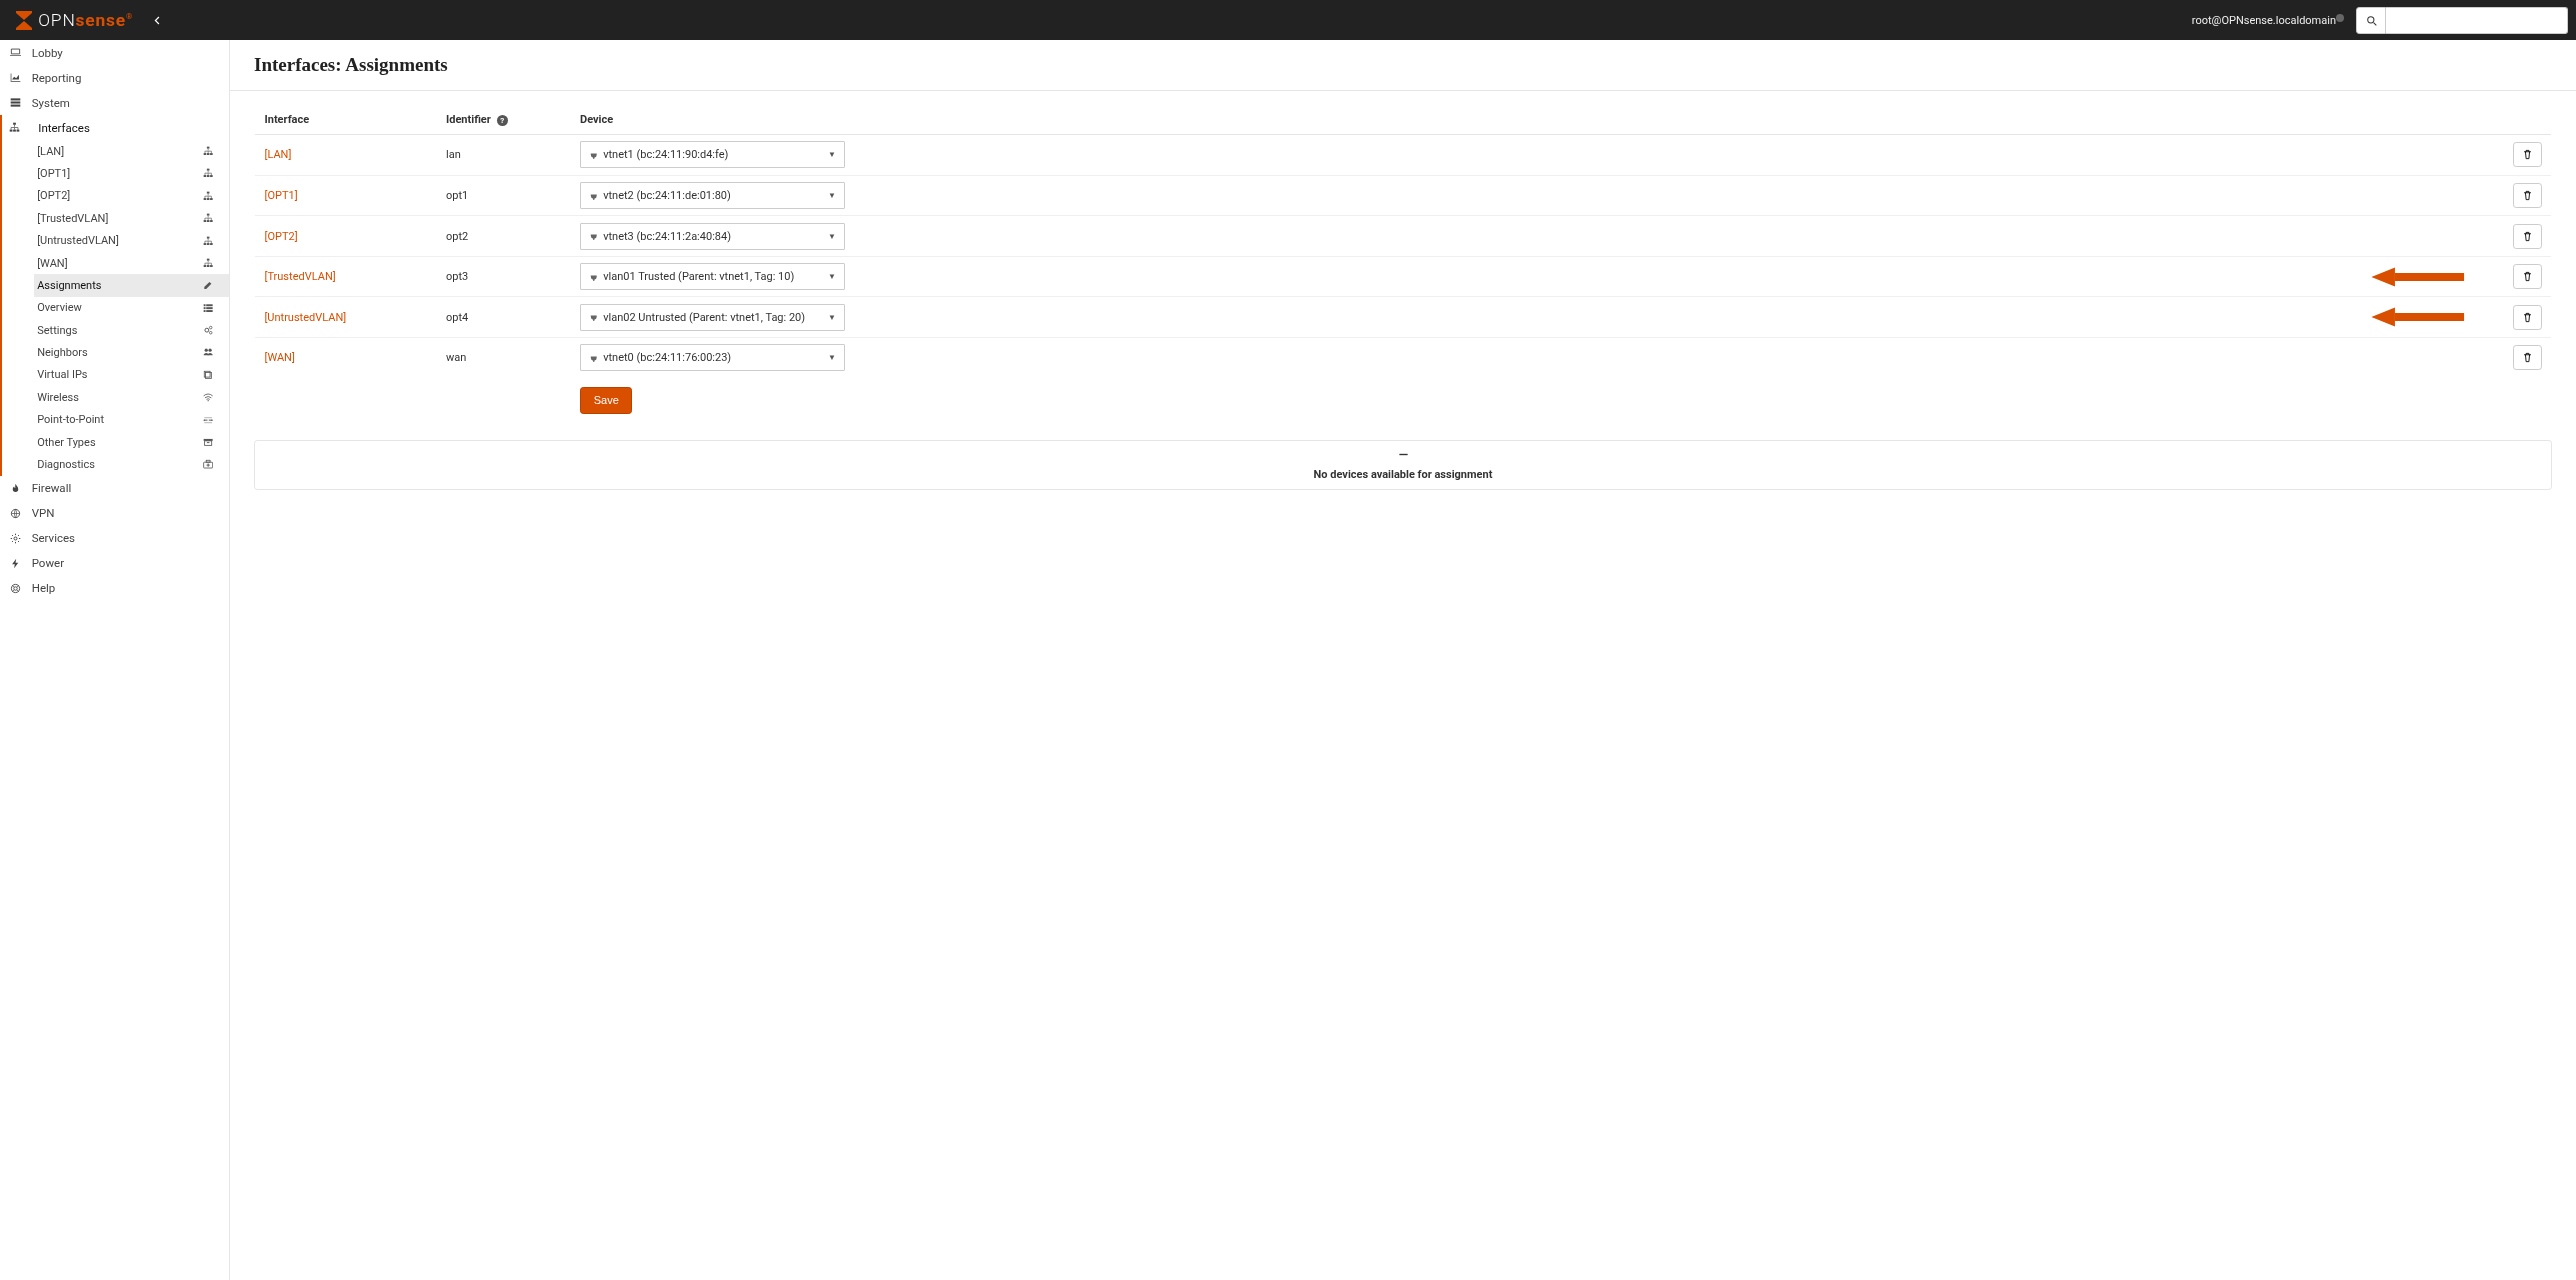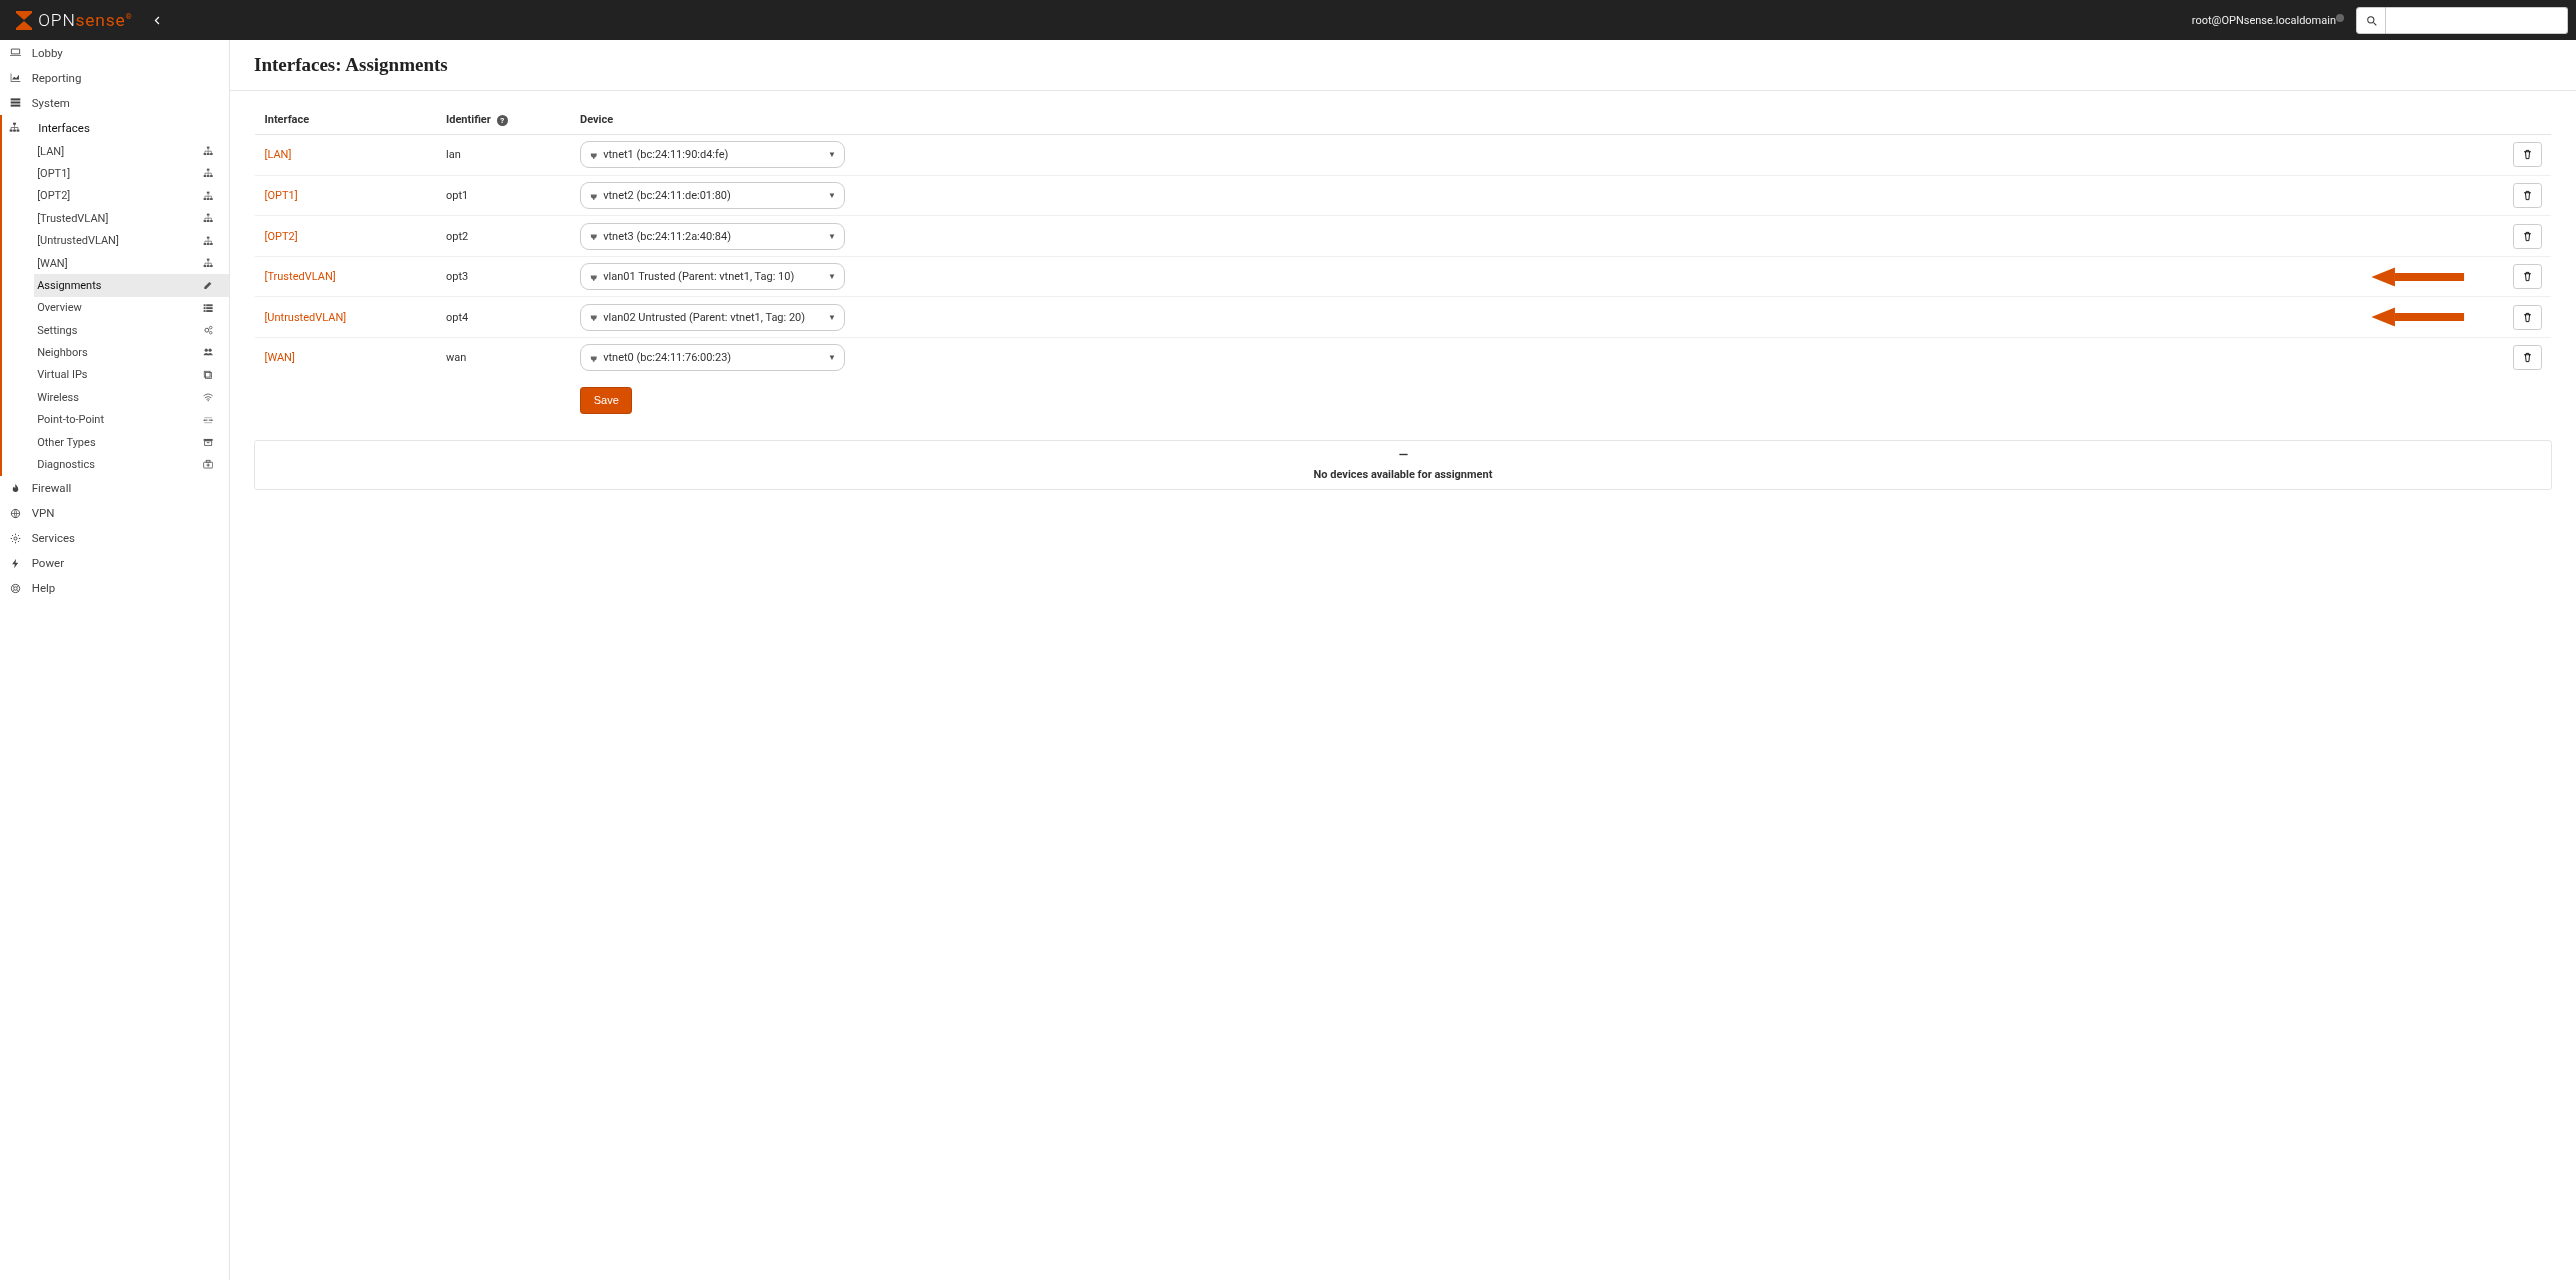--- a/index.html
+++ b/index.html
@@ -7,21 +7,21 @@
   a { text-decoration: none; }
 
   
   .navbar { background: #222; height: 40px; display: flex; align-items: center; padding: 0 8px; }
   .logo { display: flex; align-items: center; color: #fff; font-size: 17.4px; font-weight: 400; letter-spacing: 0.8px; padding: 0 8px; }
   .logo-hourglass { width: 16px; height: 19px; margin-right: 6.3px; border-top: 2.4px solid #d94f00; border-bottom: 2.4px solid #d94f00; position: relative; }
   .logo-hourglass::before, .logo-hourglass::after { content: ""; position: absolute; left: 0; width: 0; height: 0; border-left: 8px solid transparent; border-right: 8px solid transparent; }
   .logo-hourglass::before { top: 0; border-top: 7.1px solid #d94f00; }
   .logo-hourglass::after { bottom: 0; border-bottom: 7.1px solid #d94f00; }
   .logo-opn { color: #fff; font-weight: 300; }
-  .logo-sense { color: #d94f00; font-weight: 400; }
+  .logo-sense { color: #d94f00; font-weight: 700; }
   .logo-reg { color: #d94f00; font-size: 8px; vertical-align: super; }
   .nav-collapse { color: #fff; font-size: 14.2px; padding: 0 12px; cursor: pointer; }
   .nav-spacer { flex: 1; }
   .nav-user { color: #eee; font-size: 11px; padding: 0 12px; display: flex; align-items: flex-start; gap: 0; }
   .nav-dot { width: 8px; height: 8px; border-radius: 50%; background: #666; display: inline-block; }
   .nav-search { display: flex; align-items: center; gap: 0; }
   .nav-search-btn { width: 30px; height: 27px; background: #fff; border: 0.8px solid #ccc; border-radius: 3.2px 0 0 3.2px; display: flex; align-items: center; justify-content: center; cursor: pointer; }
   .nav-search-input { height: 27px; width: 182px; border: 0.8px solid #ccc; border-left: none; border-radius: 0 3.2px 3.2px 0; padding: 0 8px; font-size: 11px; }
 
   
@@ -47,21 +47,21 @@
   .page-header h1 { font-size: 19px; font-weight: 700; color: #222; font-family: Liberation Serif, serif; }
 
   
   .table-wrap { padding: 12.7px 24px; }
   table.assign { width: 100%; border-collapse: collapse; border: 0.8px solid #e5e5e5; border-radius: 3.2px; overflow: hidden; }
   table.assign th { text-align: left; font-weight: 700; padding: 8px 9.5px; border-bottom: 0.8px solid #e5e5e5; font-size: 11px; background: #fff; }
   table.assign td { padding: 6.3px 9.5px; border-bottom: 0.8px solid #efefef; vertical-align: middle; font-size: 11px; }
   table.assign tr:last-child td { border-bottom: none; }
   .if-link { color: #d94f00; }
 
-  .device-select { display: inline-flex; align-items: center; width: 265px; height: 27px; border: 0.8px solid #ccc; border-radius: 9px; padding: 4px 8px; background: #fff; cursor: pointer; justify-content: space-between; }
+  .device-select { display: inline-flex; align-items: center; width: 265px; height: 27px; border: 0.8px solid #ccc; border-radius: 1px; padding: 4px 8px; background: #fff; cursor: pointer; justify-content: space-between; }
   .device-select .ds-left { display: flex; align-items: center; gap: 4.7px; overflow: hidden; }
   .device-select .caret { font-size: 8px; color: #555; }
 
   .trash-btn { width: 28.5px; height: 25px; border: 0.8px solid #ccc; border-radius: 3.2px; background: #fff; display: inline-flex; align-items: center; justify-content: center; cursor: pointer; float: right; }
 
   .save-btn { background: #d94f00; color: #fff; border: 0.8px solid #b84300; border-radius: 3.2px; padding: 6.3px 12.7px; font-size: 11px; cursor: pointer; }
 
   .help-q { display: inline-flex; width: 11px; height: 11px; border-radius: 50%; background: #555; color: #fff; align-items: center; justify-content: center; font-size: 8px; margin-left: 3.2px; cursor: help; }
 
   .footer-panel { margin: 3.2px 24px 16px; border: 0.8px solid #e5e5e5; border-radius: 3.2px; padding: 8px 11px; display: flex; align-items: center; gap: 8px; font-weight: 700; color: #333; cursor: pointer; flex-direction: column; }

